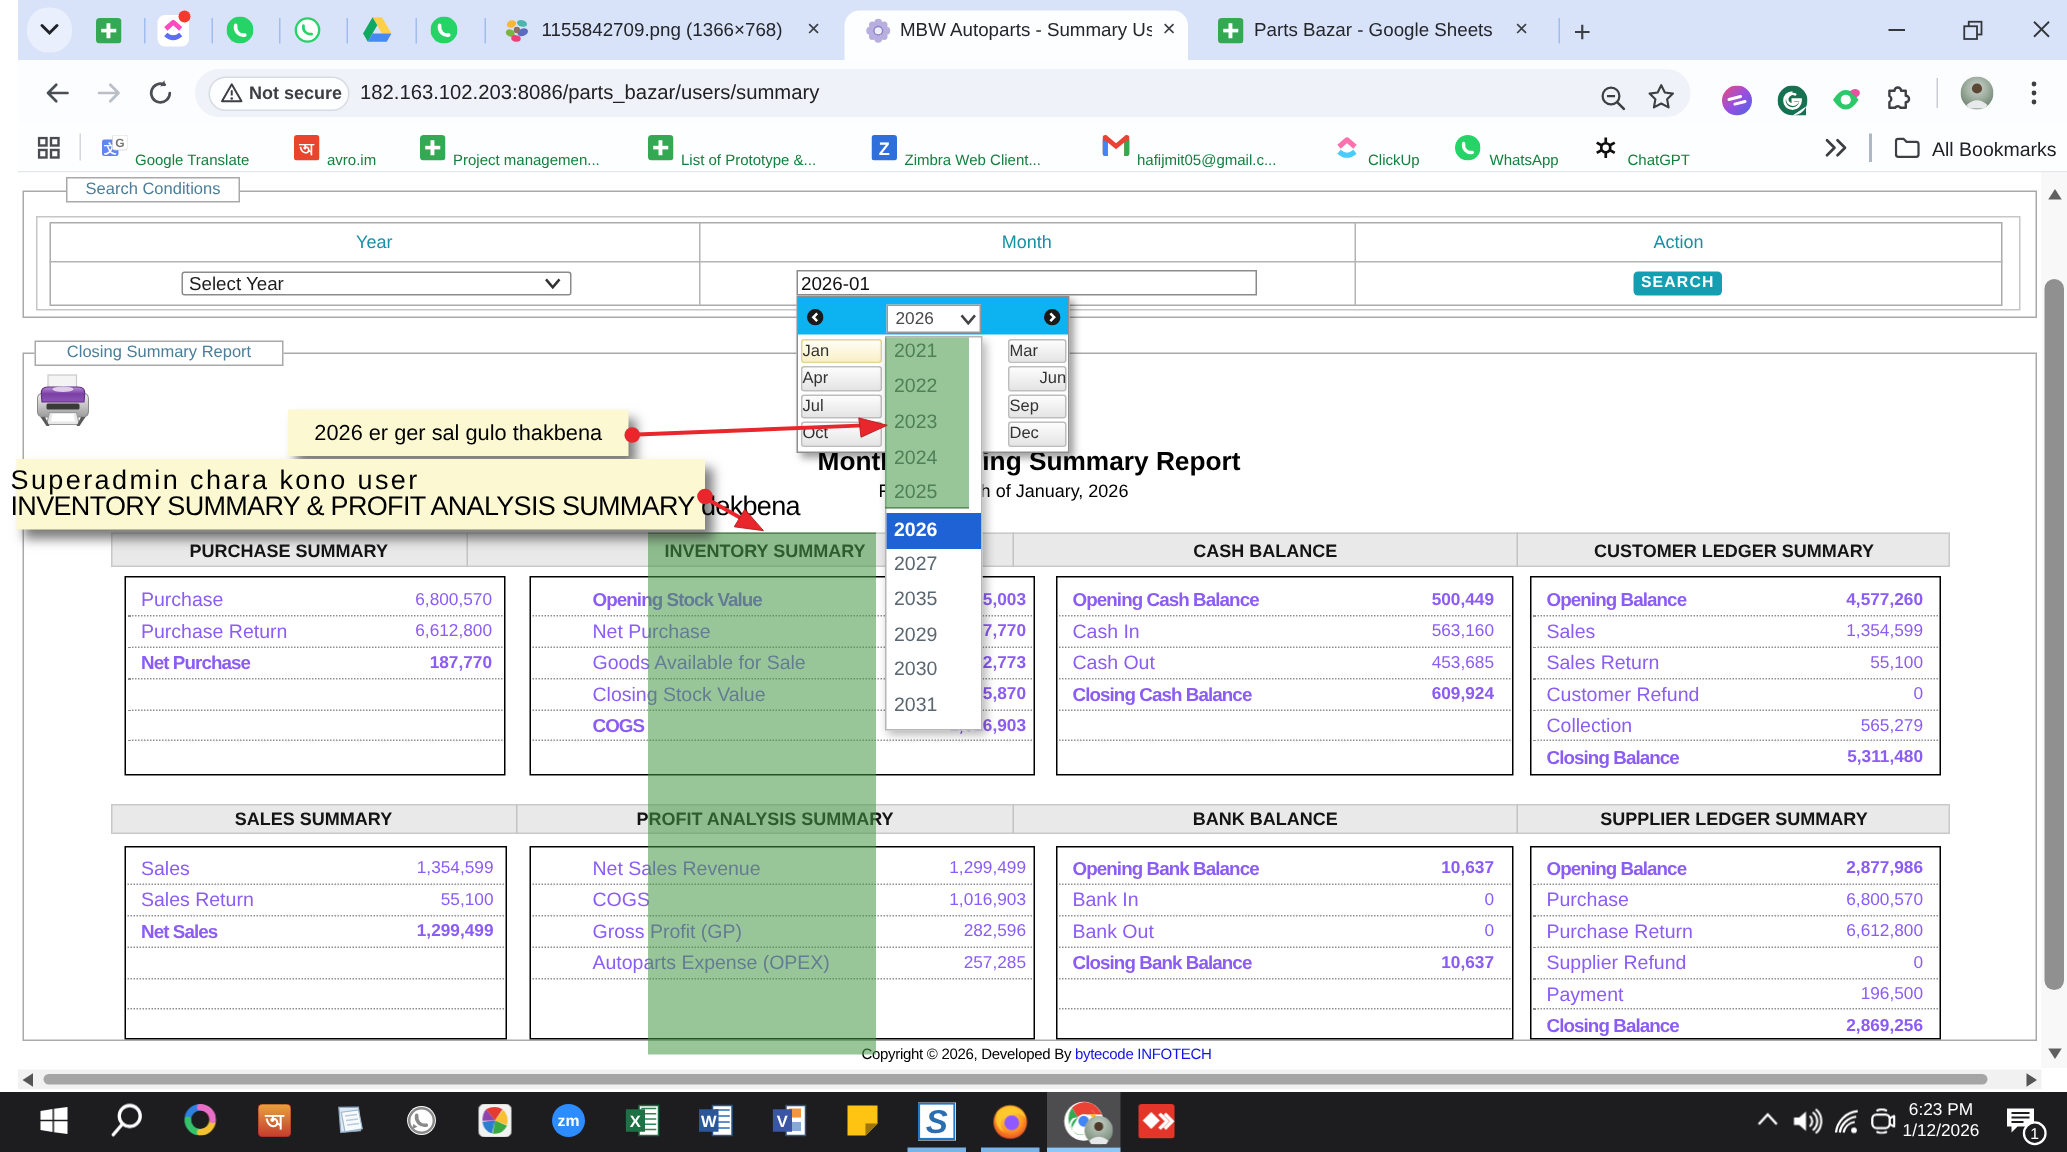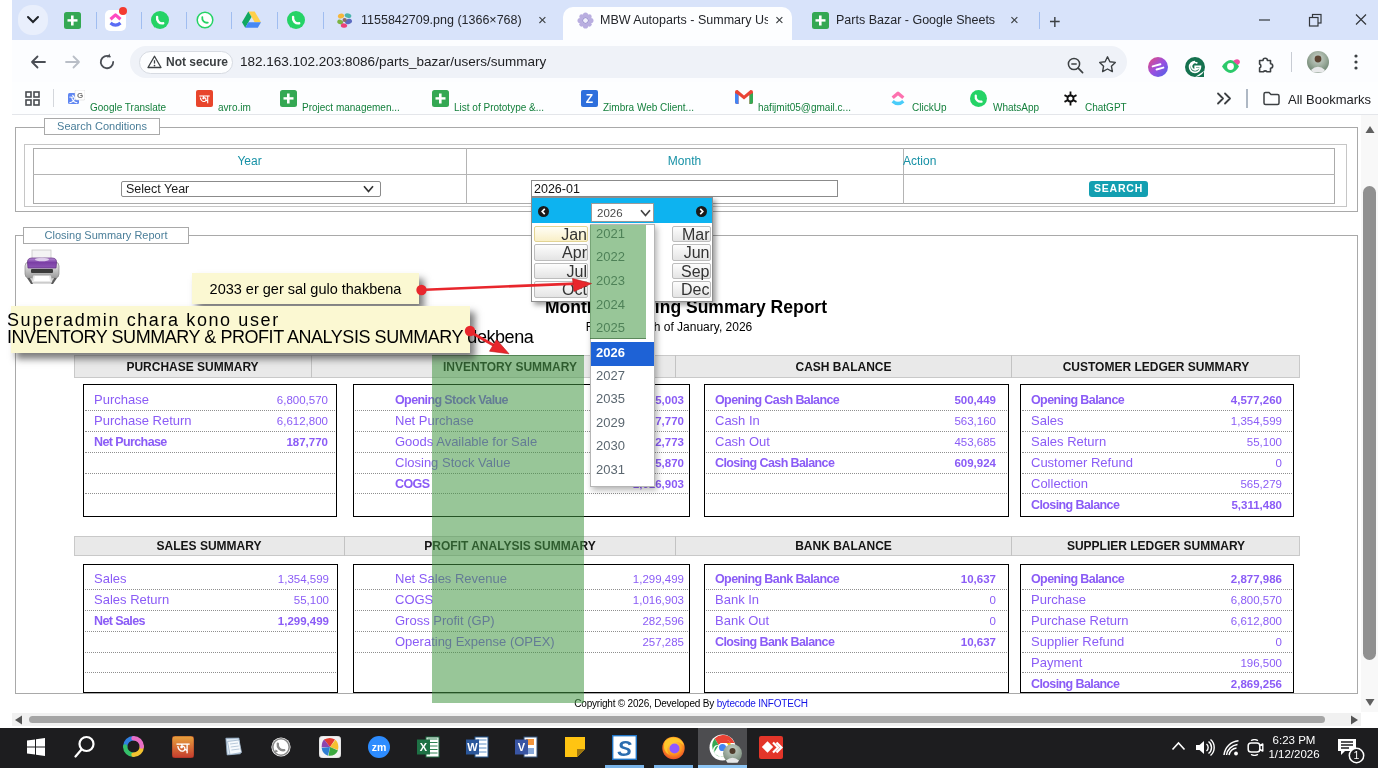--- a/index.html
+++ b/index.html
@@ -29,22 +29,22 @@
   .tr { height:20.9px; margin:0 1px; border-bottom:1px dotted #8f8f8f; display:flex;
         justify-content:space-between; align-items:center; padding:0 14px 0 9px;
         font-size:13px; color:#8b5cf6; }
   .tr:last-child { border-bottom:none; }
   .tr span:last-child { font-size:11.5px; }
   .tr.b span:first-child { font-size:12.5px; letter-spacing:-0.6px; }
   .pc1 .tr { padding-right:7px; } .pc2 .tr { padding-right:4px;padding-left:40px; }
   .pc3 .tr { padding-right:11px; } .pc4 .tr { padding-right:10px; }
   .b { font-weight:bold; }
   .mbtn { position:absolute; width:54px; height:16.5px; background:linear-gradient(#fdfdfd,#e4e4e4);
-          border:1px solid #bdbdbd; border-radius:2px; font-size:16px; color:#333;
-          text-align:right; line-height:15.5px; }
+          border:1px solid #bdbdbd; border-radius:2px; font-size:11px; color:#333;
+          text-align:left; line-height:15.5px; }
   .mbr { left:672px; width:38.5px; }
   .yi { position:absolute; left:596px; font-size:13px; color:#5b6770; }
   .note { background:#fbf8d2; box-shadow:5px 6px 7px rgba(55,55,55,.65); }
   
   #vsb { left:1361px; top:115px; width:17px; height:597px; background:#f8f8f8; }
   #hsb { left:12px; top:713px; width:1349px; height:13px; background:#f1f1f1; }
   
   #taskbar { left:0; top:728px; width:1378px; height:40px; background:#1d1d1f; }
   .tbicon { position:absolute; top:736px; will-change:transform; }
   .clock { color:#fff; font-size:11.5px; text-align:center; line-height:13.5px; will-change:transform; }
@@ -292,21 +292,21 @@
 
 <div class="fieldset" style="left:15px;top:127px;width:1343px;height:85px;"></div>
 <div class="legend" style="left:44px;top:118px;width:116px;height:17px;">Search Conditions</div>
 <div class="abs" style="left:24px;top:144px;width:1323px;height:63px;border:1px solid #c6c6c6;"></div>
 <div class="abs" style="left:33px;top:148px;width:1302px;height:56px;border:1px solid #ababab;"></div>
 <div class="gridline" style="left:33px;top:173.5px;width:1302px;height:1px;"></div>
 <div class="gridline" style="left:466px;top:148px;width:1px;height:56px;"></div>
 <div class="gridline" style="left:903px;top:148px;width:1px;height:56px;"></div>
 <div class="abs tealhead" style="left:33px;top:154px;width:433px;text-align:center;">Year</div>
 <div class="abs tealhead" style="left:466px;top:154px;width:437px;text-align:center;">Month</div>
-<div class="abs tealhead" style="left:903px;top:154px;width:432px;text-align:left;">Action</div>
+<div class="abs tealhead" style="left:903px;top:154px;width:432px;text-align:center;">Action</div>
 
 <div class="abs" style="left:120.5px;top:180.5px;width:260px;height:16px;border:1px solid #8b8b8b;border-radius:2px;background:#fff;"></div>
 <div class="abs" style="left:126px;top:182px;font-size:12.5px;color:#1c1c1c;">Select Year</div>
 <svg class="abs" style="left:363px;top:185px" width="11" height="8" viewBox="0 0 11 8">
     <path d="M1 1.2 L5.5 6.5 L10 1.2" stroke="#333" stroke-width="1.7" fill="none"></path>
   </svg>
 
 <div class="abs" style="left:531px;top:179.5px;width:307px;height:17px;border:1px solid #8b8b8b;background:#fff;"></div>
 <div class="abs" style="left:534px;top:182px;font-size:12.5px;color:#111;">2026-01</div>
 
@@ -463,21 +463,21 @@
     </div>
   <div class="tr">
       <span>COGS</span>
       <span>1,016,903</span>
     </div>
   <div class="tr">
       <span>Gross Profit (GP)</span>
       <span>282,596</span>
     </div>
   <div class="tr">
-      <span>Operating Expense (OPEX)</span>
+      <span>Autoparts Expense (OPEX)</span>
       <span>257,285</span>
     </div>
   <div class="tr"></div>
 </div>
 <div class="tbl pc3" style="left:704px;top:564px;width:305px;height:129px;padding-top:4px;">
   <div class="tr b">
       <span>Opening Bank Balance</span>
       <span>10,637</span>
     </div>
   <div class="tr">
@@ -535,21 +535,21 @@
 <svg class="abs" style="left:696px;top:206px" width="11" height="11" viewBox="0 0 13 13">
     <circle cx="6.5" cy="6.5" r="6.5" fill="#1a1a1a"></circle>
     <path d="M5 3.5 L8 6.5 L5 9.5" stroke="#fff" stroke-width="2" fill="none"></path>
   </svg>
 
 <div class="mbtn" style="left:534px;top:225.5px;background:linear-gradient(#fffef6,#f9efc7);border-color:#e3d493;">Jan</div>
 <div class="mbtn" style="left:534px;top:244px;">Apr</div>
 <div class="mbtn" style="left:534px;top:262.5px;">Jul</div>
 <div class="mbtn" style="left:534px;top:281px;">Oct</div>
 <div class="mbtn mbr" style="top:225.5px;">Mar</div>
-<div class="mbtn mbr" style="top:244px;">Jun</div>
+<div class="mbtn mbr" style="top:244px;padding-left:20px;">Jun</div>
 <div class="mbtn mbr" style="top:262.5px;">Sep</div>
 <div class="mbtn mbr" style="top:281px;">Dec</div>
 
 <div class="abs" style="left:591px;top:203px;width:63px;height:18.5px;background:#fff;border:1px solid #9a9a9a;"></div>
 <div class="abs" style="left:597px;top:207px;font-size:11.5px;color:#4a4a4a;">2026</div>
 <svg class="abs" style="left:640px;top:209px" width="11" height="8" viewBox="0 0 11 8">
     <path d="M1 1.2 L5.5 6.5 L10 1.2" stroke="#444" stroke-width="1.7" fill="none"></path>
   </svg>
 
 <div class="abs" style="left:590px;top:223.5px;width:64.5px;height:263.5px;background:#fff;border:1px solid #b6b6b6;box-shadow:2px 3px 6px rgba(0,0,0,.3);"></div>
@@ -562,21 +562,21 @@
 <div class="yi" style="top:344.5px;color:#fff;font-weight:bold;">2026</div>
 <div class="yi" style="top:367.5px;">2027</div>
 <div class="yi" style="top:391px;">2035</div>
 <div class="yi" style="top:414.7px;">2029</div>
 <div class="yi" style="top:438.3px;">2030</div>
 <div class="yi" style="top:461.9px;">2031</div>
 
 <div class="abs" style="left:590px;top:225px;width:55.5px;height:114px;background:rgba(68,152,68,.55);border-bottom:1px solid rgba(50,95,50,.6);"></div>
 
 <div class="abs note" style="left:192px;top:273px;width:227px;height:31px;"></div>
-<div class="abs" style="left:192px;top:281px;width:227px;text-align:center;font-size:14.5px;color:#000;">2033 er ger sal gulo thakbena</div>
+<div class="abs" style="left:192px;top:281px;width:227px;text-align:center;font-size:14.5px;color:#000;">2026 er ger sal gulo thakbena</div>
 <div class="abs note" style="left:11px;top:306px;width:459px;height:47px;"></div>
 <div class="abs" style="left:7px;top:312px;font-size:18px;color:#000;line-height:16.6px;"><span style="letter-spacing:1.6px;">Superadmin chara kono user</span><br><span id="n2l2" style="letter-spacing:-0.45px;">INVENTORY SUMMARY &amp; PROFIT ANALYSIS SUMMARY dekbena</span></div>
 
 <svg class="abs" style="left:0;top:0;pointer-events:none;" width="1378" height="768" viewBox="0 0 1378 768">
   <g fill="#e8262c" stroke="none">
     <circle cx="421.5" cy="290" r="5.2"></circle>
     <circle cx="470" cy="331" r="5.2"></circle>
   </g>
   <path d="M425 289.7 L576 283.6" stroke="#e8262c" stroke-width="2.6" fill="none"></path>
   <path d="M572.5 278.6 L591.5 283.5 L574 291.5 Z" fill="#e8262c" stroke="#b71c1c" stroke-width=".6"></path>

